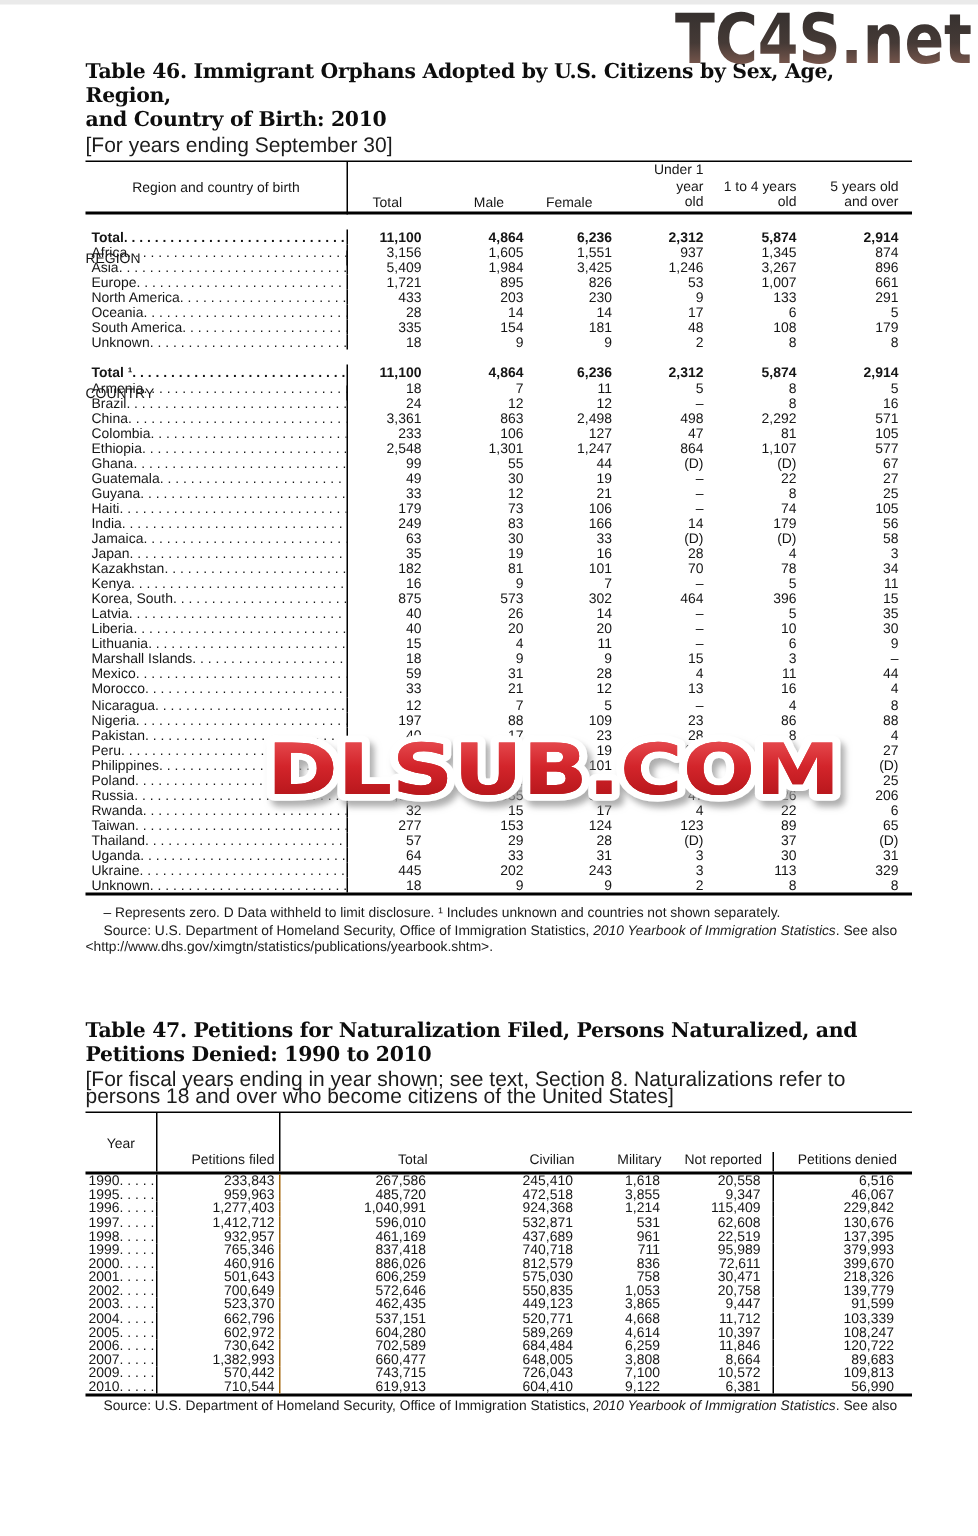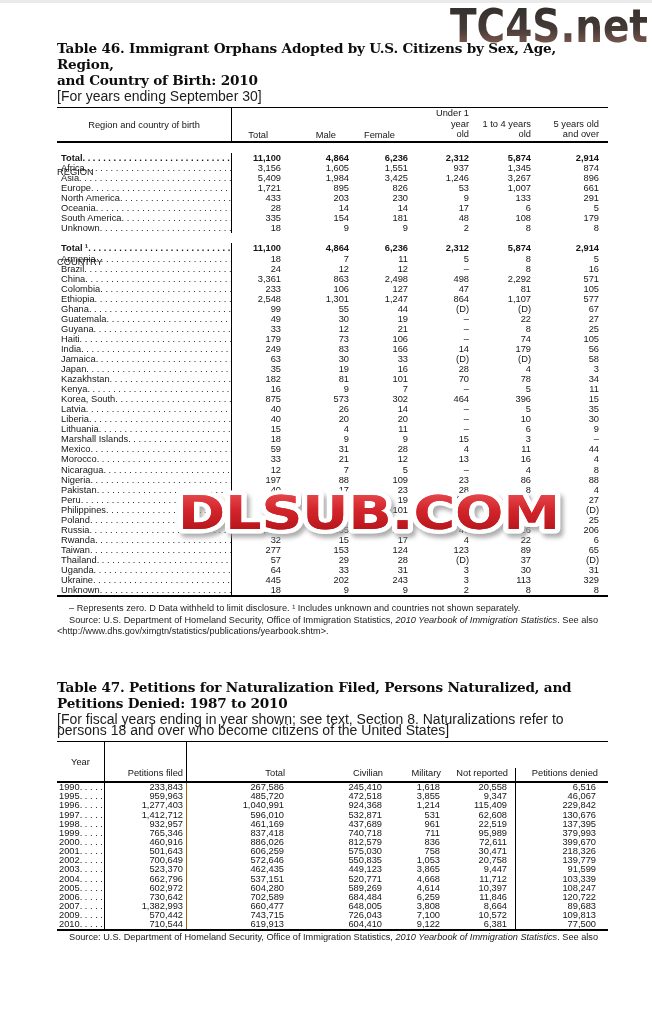--- a/index.html
+++ b/index.html
@@ -721,21 +721,21 @@
             <div class="cv num">8</div>
           </div>
         </div>
     </div>
 
     <p class="footnote">– Represents zero. D Data withheld to limit disclosure. ¹ Includes unknown and countries not shown separately.</p>
     <p class="source"><span>Source: U.S. Department of Homeland Security, Office of Immigration Statistics, </span><i>2010 Yearbook of Immigration Statistics</i><span>. See also &lt;http://www.dhs.gov/ximgtn/statistics/publications/yearbook.shtm&gt;.</span></p>
 
     <h2 class="tbl-title gap47">
       <span>Table 47. Petitions for Naturalization Filed, Persons Naturalized, and</span><br>
-      <span>Petitions Denied: 1987 to 2010</span>
+      <span>Petitions Denied: 1990 to 2010</span>
     </h2>
     <p class="tbl-note">[For fiscal years ending in year shown; see text, Section 8. Naturalizations refer to persons 18 and over who become citizens of the United States]</p>
 
     <div class="stat-table">
       <div class="hdr g47 h47">
         <div class="hyear">Year</div>
         <div class="hfiled">Petitions filed</div>
         <div class="hsub" style="grid-column:3">Total</div>
         <div class="hsub" style="grid-column:4">Civilian</div>
         <div class="hsub" style="grid-column:5">Military</div>
@@ -958,21 +958,21 @@
               <div class="lab">
                 <div class="t">2010</div>
                 <div class="dots"></div>
               </div>
             </div>
             <div class="c1 num">710,544</div>
             <div class="cv num">619,913</div>
             <div class="cv num">604,410</div>
             <div class="cv num">9,122</div>
             <div class="c5 cv num">6,381</div>
-            <div class="cv num last">77,500</div>
+            <div class="cv num last">56,990</div>
           </div>
         </div>
     </div>
 
     <p class="source"><span>Source: U.S. Department of Homeland Security, Office of Immigration Statistics, </span><i>2010 Yearbook of Immigration Statistics</i><span>. See also &lt;http://www.dhs.gov/ximgtn/statistics/publications/yearbook.shtm&gt;.</span></p>
 
     <div class="pop-line">
       <span>Population</span><span class="num47">47</span>
     </div>
     <div class="census">U.S. Census Bureau, Statistical Abstract of the United States: 2012</div>

